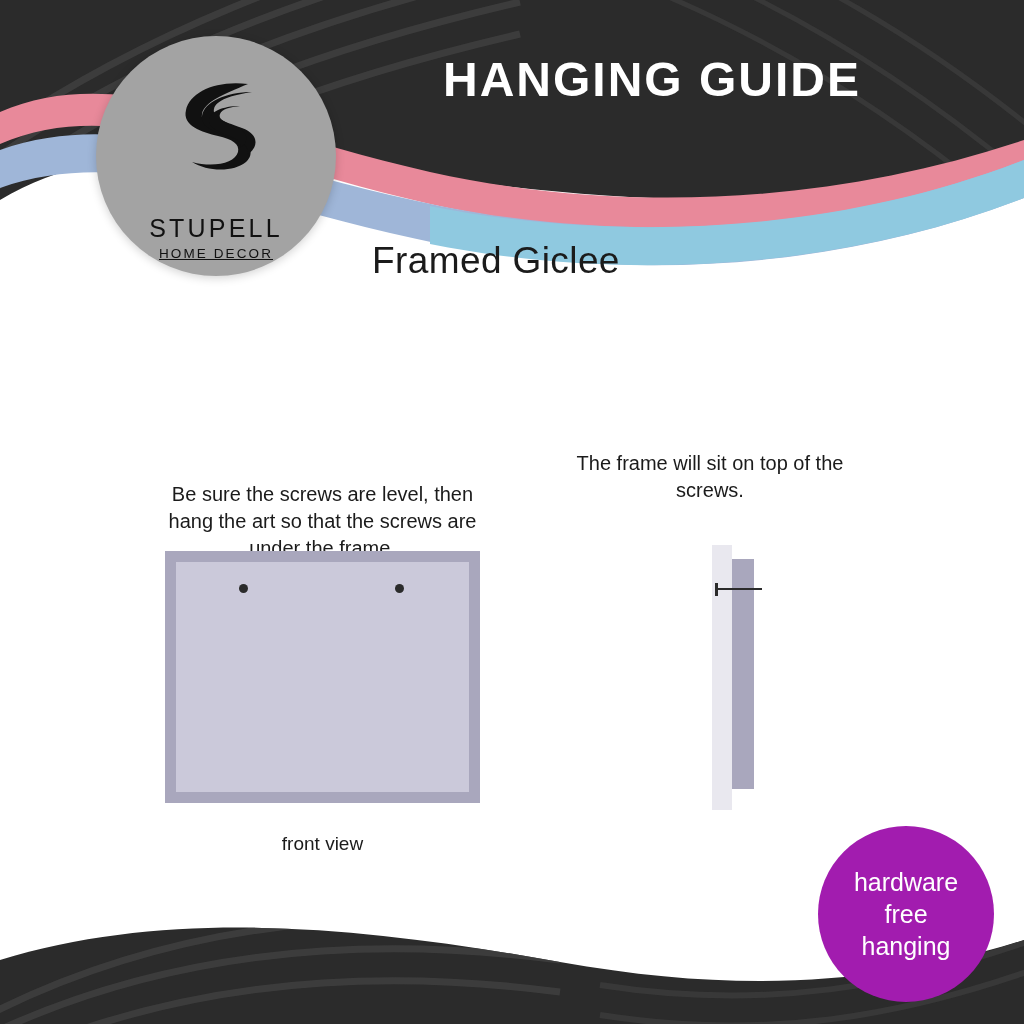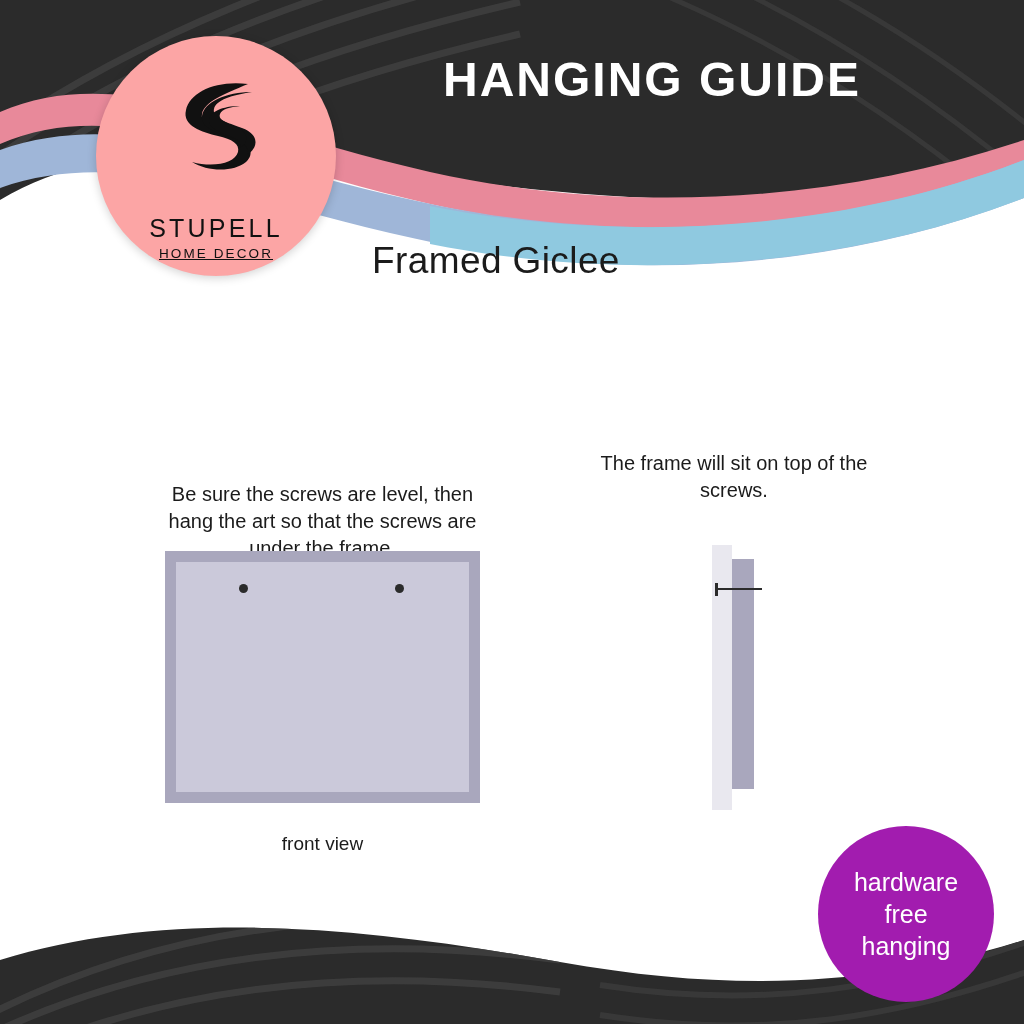--- a/index.html
+++ b/index.html
@@ -30,21 +30,21 @@
   }
 
   
   #logo-badge {
     position: absolute;
     left: 96px;
     top: 36px;
     width: 240px;
     height: 240px;
     border-radius: 50%;
-    background: #fca5a5;
+    background: #a3a3a3;
     box-shadow: 0 2px 10px rgba(0,0,0,0.18);
     z-index: 20;
     text-align: center;
   }
   #logo-mark {
     position: absolute;
     left: 50%;
     top: 30px;
     transform: translateX(-50%);
     width: 120px;
@@ -111,21 +111,21 @@
     top: 445px;
     width: 345px;
     text-align: center;
     font-size: 20px;
     line-height: 27px;
     color: #1b1b1b;
     margin-top: 36px;
   }
   #side-caption {
     position: absolute;
-    left: 564px;
+    left: 540px;
     top: 450px;
     width: 340px;
     text-align: center;
     font-size: 20px;
     line-height: 27px;
     color: #1b1b1b;
   }
 
   
   #front-diagram {

